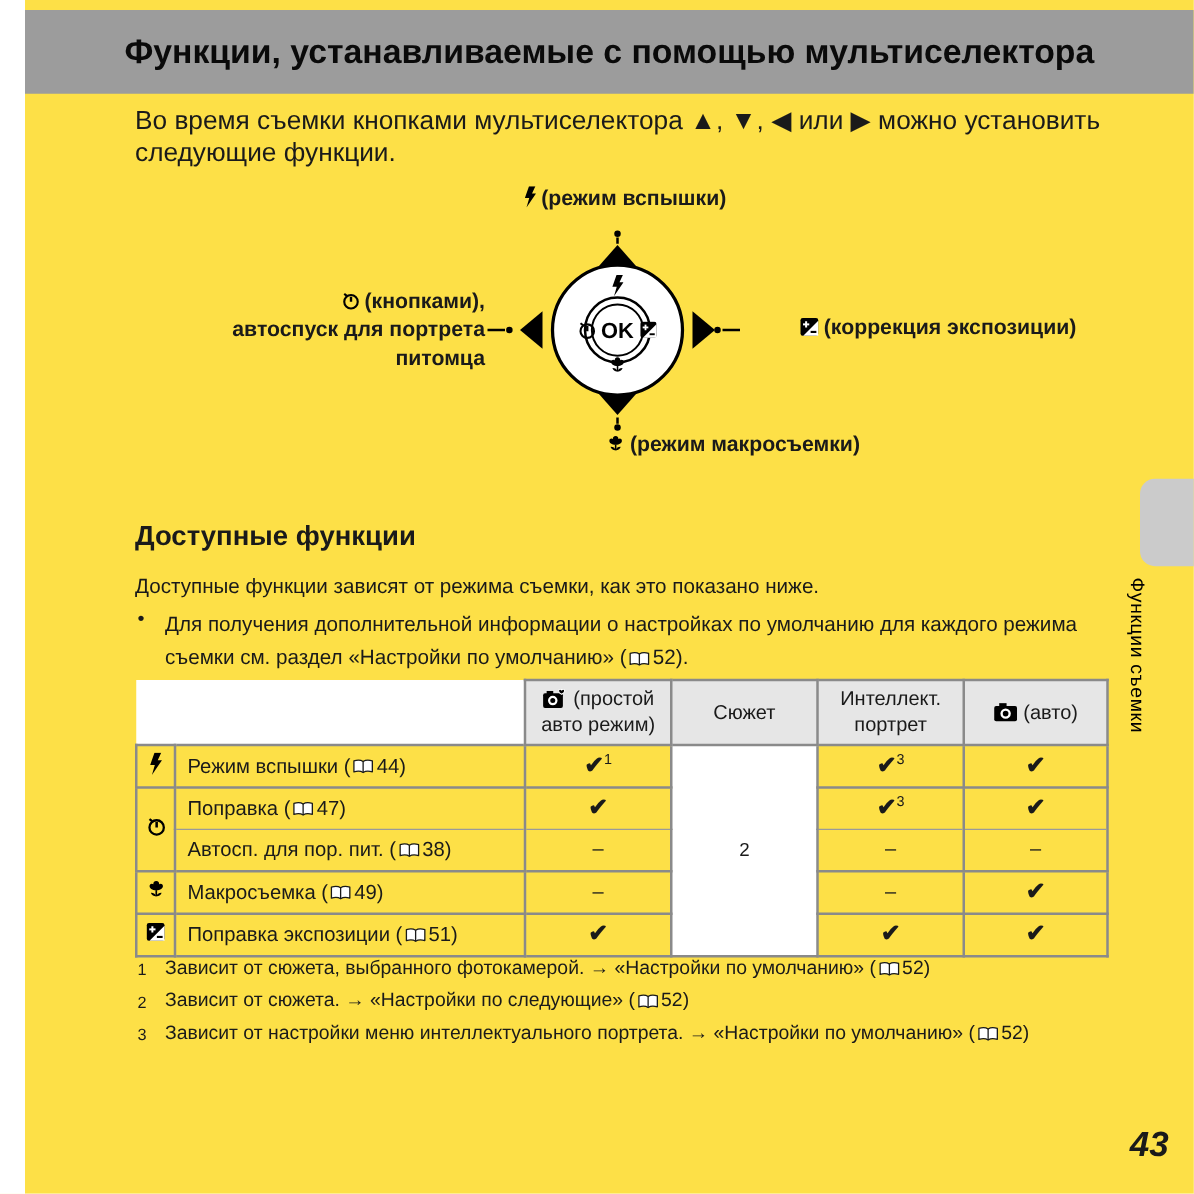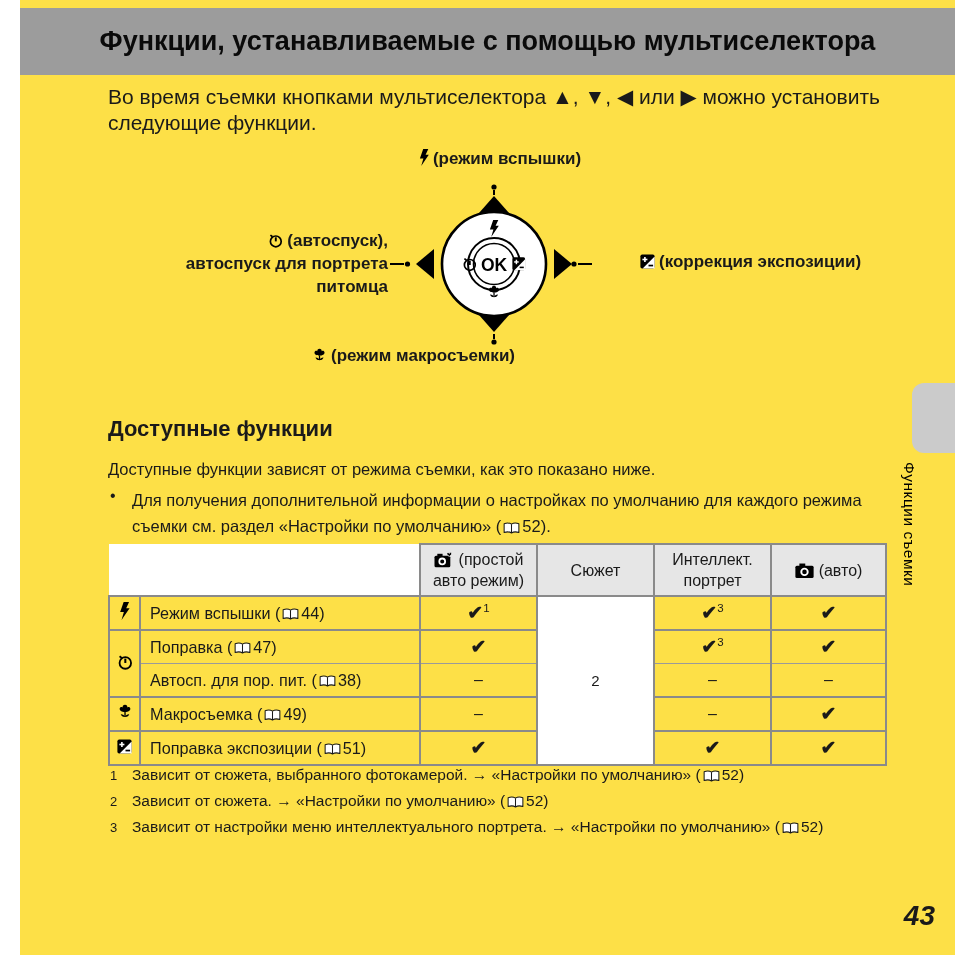--- a/index.html
+++ b/index.html
@@ -11,21 +11,21 @@
   .hbar .title{width:100%;height:100%;display:flex;align-items:center;justify-content:center;
         font-size:27px;font-weight:bold;color:#0a0a0a;letter-spacing:0;}
 
   .intro{position:absolute;left:88px;top:84px;width:790px;font-size:21px;line-height:26px;}
 
   
   .dlabel{position:absolute;font-size:17px;font-weight:bold;white-space:nowrap;}
   .dl-top{left:300px;top:149px;width:360px;text-align:center;}
   .dl-left{left:130px;top:229px;width:238px;text-align:right;line-height:23px;}
   .dl-right{left:576px;top:252px;padding-left:44px;}
-  .dl-bottom{left:292px;top:346px;width:360px;text-align:left;}
+  .dl-bottom{left:308px;top:346px;width:360px;text-align:right;}
   .dlabel svg{vertical-align:-2px;margin-right:4px;}
 
   .dsvg{position:absolute;left:360px;top:182px;}
 
   
   .sec-title{position:absolute;left:88px;top:416px;font-size:22px;font-weight:bold;}
   .sec-para{position:absolute;left:88px;top:460px;width:800px;font-size:16.5px;}
   .bullet-row{position:absolute;left:90px;top:487px;width:770px;}
   .bullet-dot{position:absolute;left:0;top:0;font-size:16px;}
   .bullet-body{display:block;margin-left:22px;width:740px;font-size:16.5px;line-height:26px;}
@@ -114,21 +114,21 @@
   <div class="intro">Во время съемки кнопками мультиселектора ▲, ▼, ◀ или ▶ можно установить следующие функции.</div>
 
   <div class="dlabel dl-top">
     <svg width="10" height="17">
         <use href="#i-flash"></use>
       </svg><span>(режим вспышки)</span>
   </div>
   <div class="dlabel dl-left">
     <div><svg width="15" height="15">
           <use href="#i-timer"></use>
-        </svg><span>(автоспуск),</span></div>
+        </svg><span>(кнопками),</span></div>
     <div>автоспуск для портрета</div>
     <div>питомца</div>
   </div>
   <div class="dlabel dl-right">
     <svg width="15" height="15">
         <use href="#i-expo"></use>
       </svg><span>(коррекция экспозиции)</span>
   </div>
   <div class="dlabel dl-bottom">
     <svg width="15" height="15">
@@ -262,21 +262,21 @@
       <td class="vcell"><span class="chk">✔</span></td>
       <td class="vcell"><span class="chk">✔</span></td>
     </tr>
   </tbody>
     </table>
 
   <div class="fnotes">
     <div class="fnote"><sup>1</sup><span class="fbody"><span>Зависит от сюжета, выбранного фотокамерой. → «Настройки по умолчанию» (</span><svg width="17" height="12.5">
             <use href="#i-book"></use>
           </svg><span>52)</span></span></div>
-    <div class="fnote"><sup>2</sup><span class="fbody"><span>Зависит от сюжета. → «Настройки по умолчанию» (</span><svg width="17" height="12.5">
+    <div class="fnote"><sup>2</sup><span class="fbody"><span>Зависит от сюжета. → «Настройки по следующие» (</span><svg width="17" height="12.5">
             <use href="#i-book"></use>
           </svg><span>52)</span></span></div>
     <div class="fnote"><sup>3</sup><span class="fbody"><span>Зависит от настройки меню интеллектуального портрета. → «Настройки по умолчанию» (</span><svg width="17" height="12.5">
             <use href="#i-book"></use>
           </svg><span>52)</span></span></div>
   </div>
 
   <div class="side-tab"></div>
   <div class="side-label">Функции съемки</div>
 

